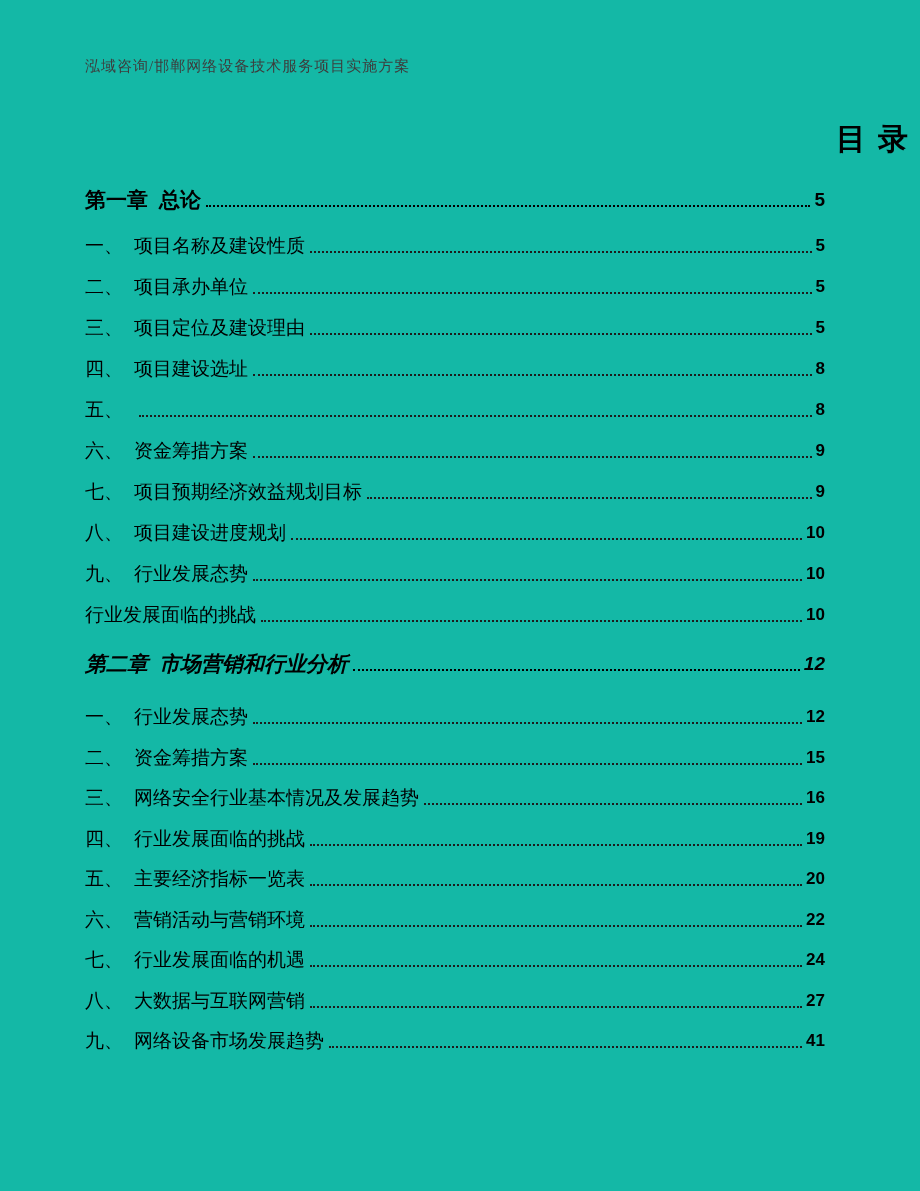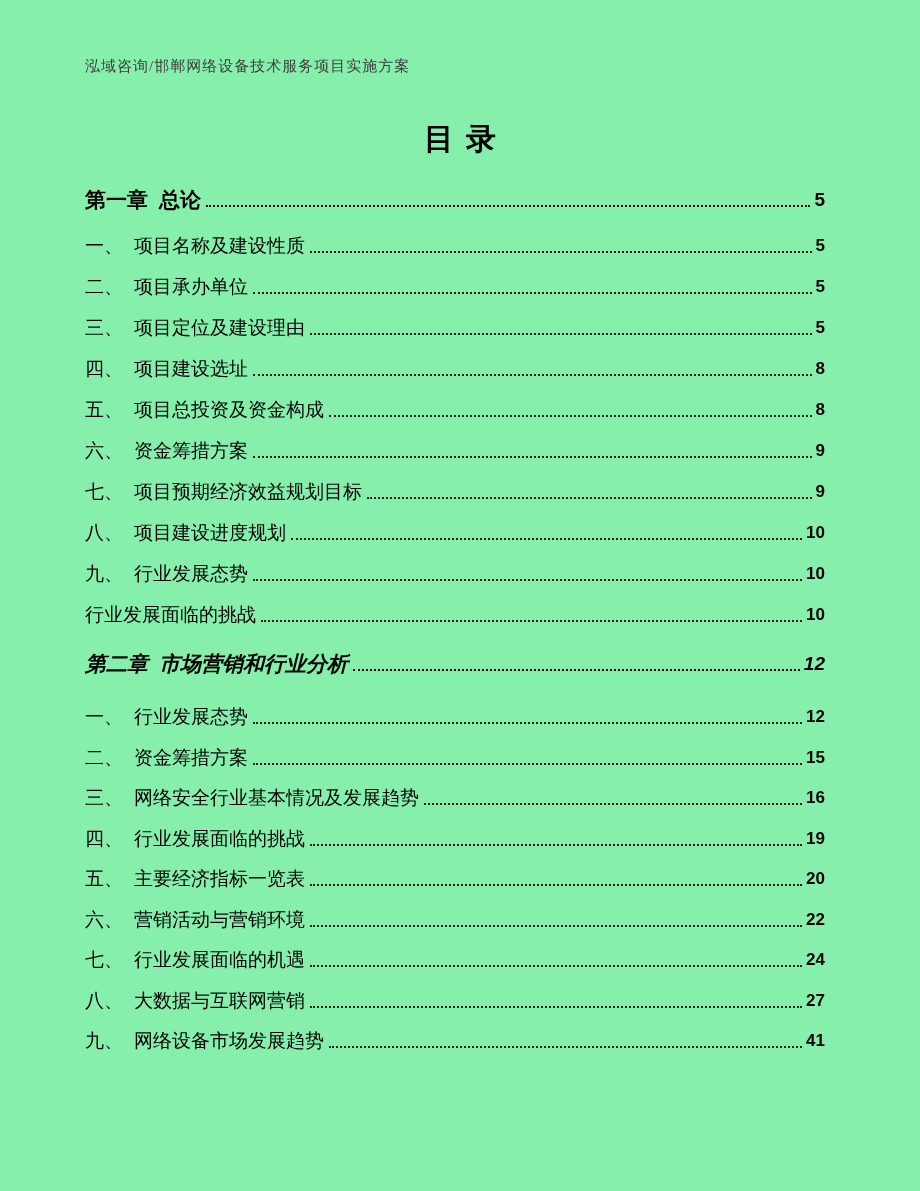--- a/index.html
+++ b/index.html
@@ -12,38 +12,38 @@
     height: 1191px;
     position: relative;
     font-family: "Liberation Serif", "DejaVu Serif", serif;
     color: #000000;
     overflow: hidden;
   }
   .page {
     position: relative;
     width: 920px;
     height: 1191px;
-    background: #86efac;
+    background: #14b8a6;
   }
   .doc-header {
     position: absolute;
     left: 85px;
     top: 57px;
     font-size: 15px;
     color: #3d3d3d;
     letter-spacing: 1px;
     white-space: nowrap;
   }
   .doc-title {
     position: absolute;
     top: 120px;
     left: 0;
     width: 920px;
     margin: 0;
-    text-align: center;
+    text-align: right;
     font-size: 30px;
     line-height: 38px;
     font-weight: 700;
     letter-spacing: 12px;
     text-indent: 12px;
     color: #000000;
   }
   .toc {
     position: absolute;
     left: 85px;
@@ -149,21 +149,20 @@
           <span class="toc-page item-page">5</span>
         </div>
         <div class="toc-row item-row">
           <span class="toc-num item-num">四、</span>
           <span class="toc-text item-text">项目建设选址</span>
           <span class="leader"></span>
           <span class="toc-page item-page">8</span>
         </div>
         <div class="toc-row item-row">
           <span class="toc-num item-num">五、</span>
-          <span class="toc-text item-text">项目总投资及资金构成</span>
           <span class="leader"></span>
           <span class="toc-page item-page">8</span>
         </div>
         <div class="toc-row item-row">
           <span class="toc-num item-num">六、</span>
           <span class="toc-text item-text">资金筹措方案</span>
           <span class="leader"></span>
           <span class="toc-page item-page">9</span>
         </div>
         <div class="toc-row item-row">

